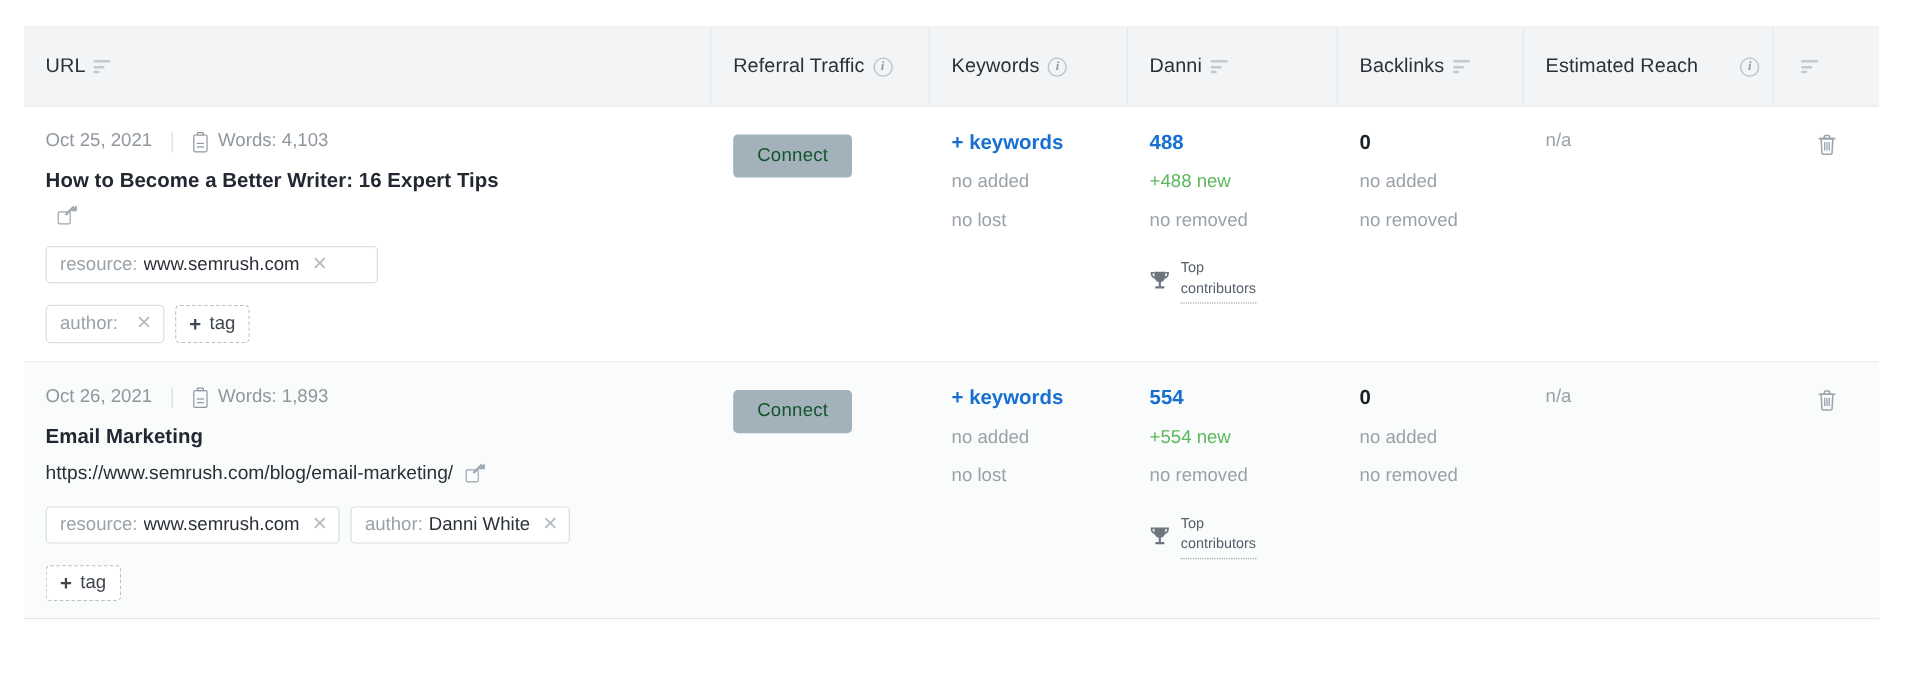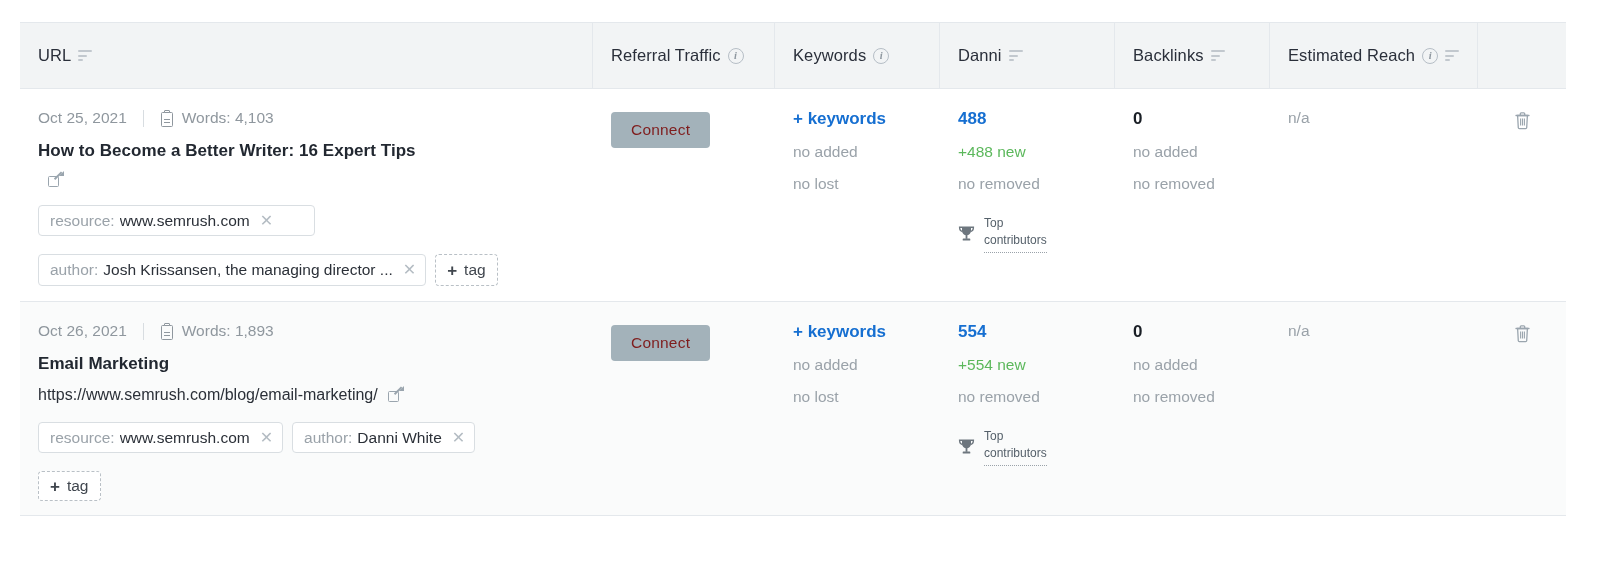--- a/index.html
+++ b/index.html
@@ -40,21 +40,21 @@
   }
   .th:last-child { border-right: none; }
   .th .lbl { margin-right: 7px; }
 
   
   .c-url    { width: 573px; }
   .c-ref    { width: 182px; }
   .c-kw     { width: 165px; }
   .c-sh     { width: 175px; }
   .c-bl     { width: 155px; }
-  .c-reach  { width: 208px; }
+  .c-reach  { width: 208px; gap: 28px; }
   .c-act    { width: 88px; }
 
   
   .ico { display: inline-flex; align-items: center; justify-content: center; flex: none; }
 
   .sort-ico { width: 15px; height: 13px; position: relative; }
   .sort-ico i {
     position: absolute; left: 0; height: 2.4px; background: #c2c8ce; border-radius: 1px;
     display:block;
   }
@@ -154,21 +154,21 @@
   .tag-add {
     display: inline-flex; align-items: center;
     border: 1px dashed #b9c0c6; border-radius: 4px;
     padding: 5px 11px; font-size: 15.5px; color: #40464e; background:#fff;
   }
   .tag-add .plus { font-size: 17px; font-weight: 700; margin-right: 7px; line-height: 1; }
 
   
   .connect-btn {
     display:inline-block;
-    background: #a3b2ba; color: #7f1d1d;
+    background: #a3b2ba; color: #14532d;
     border: none; border-radius: 4px;
     font-size: 15.5px; font-family: inherit;
     padding: 9px 20px; margin-top: 3px;
     letter-spacing: .2px;
   }
 
   
   .kw-link { color: #166fd1; font-size: 17px; font-weight: 700; margin-bottom: 14px; }
   .muted { color: #9aa2a9; font-size: 15.5px; margin-bottom: 14px; }
   .muted.last { margin-bottom: 0; }
@@ -272,21 +272,20 @@
         </div>
         <div class="tags">
           <span class="tag" style="width:100%;max-width:277px;">
             <span class="k">resource:</span>
             <span class="v">www.semrush.com</span>
             <span class="x">✕</span>
           </span>
           <span style="flex-basis:100%;height:0;"></span>
           <span class="tag" style="max-width:452px;">
             <span class="k">author:</span>
-            <span class="v">Josh Krissansen, the managing director ...</span>
             <span class="x">✕</span>
           </span>
           <span class="tag-add">
             <span class="plus">+</span>
             <span>tag</span>
           </span>
         </div>
       </div>
 
       <div class="td c-ref">

